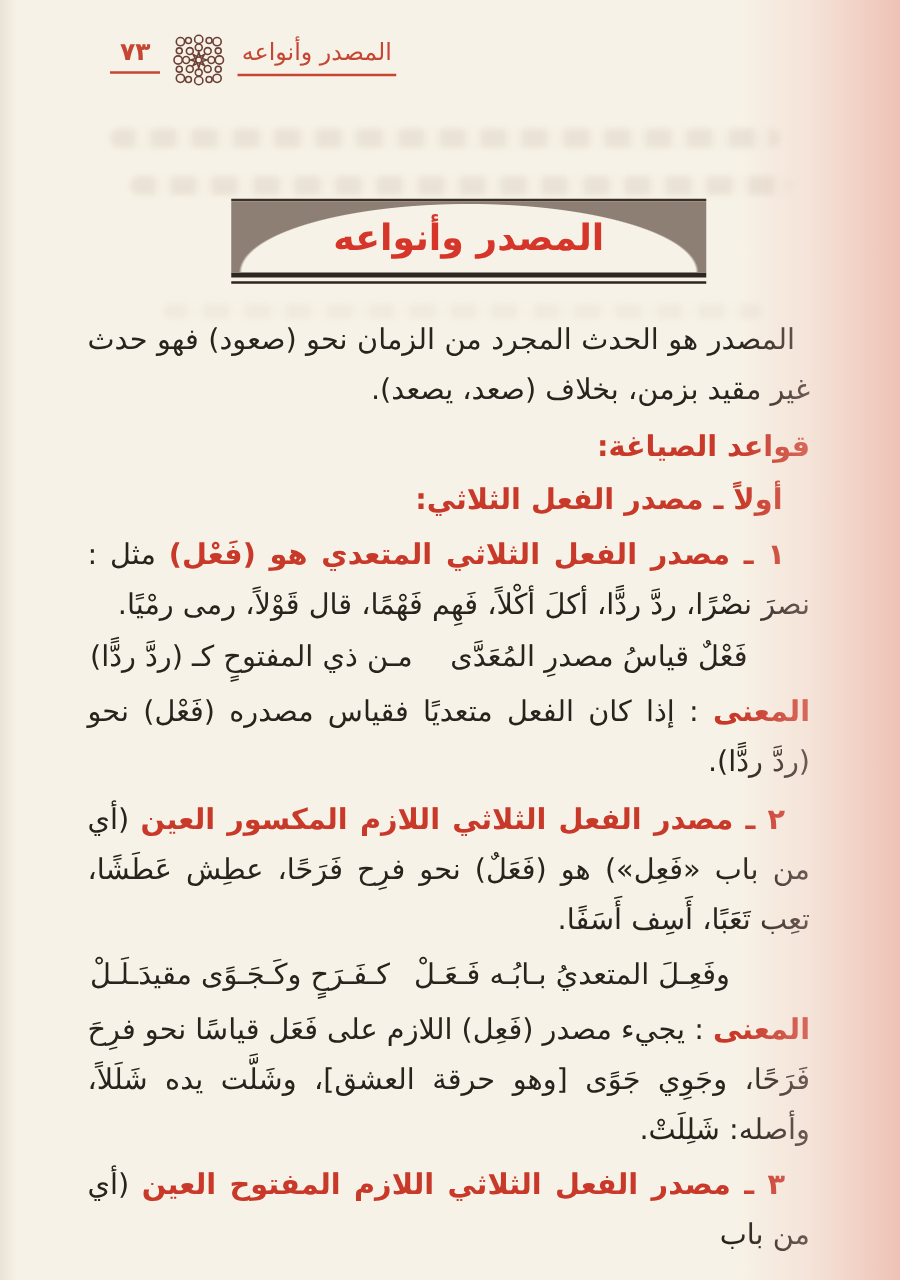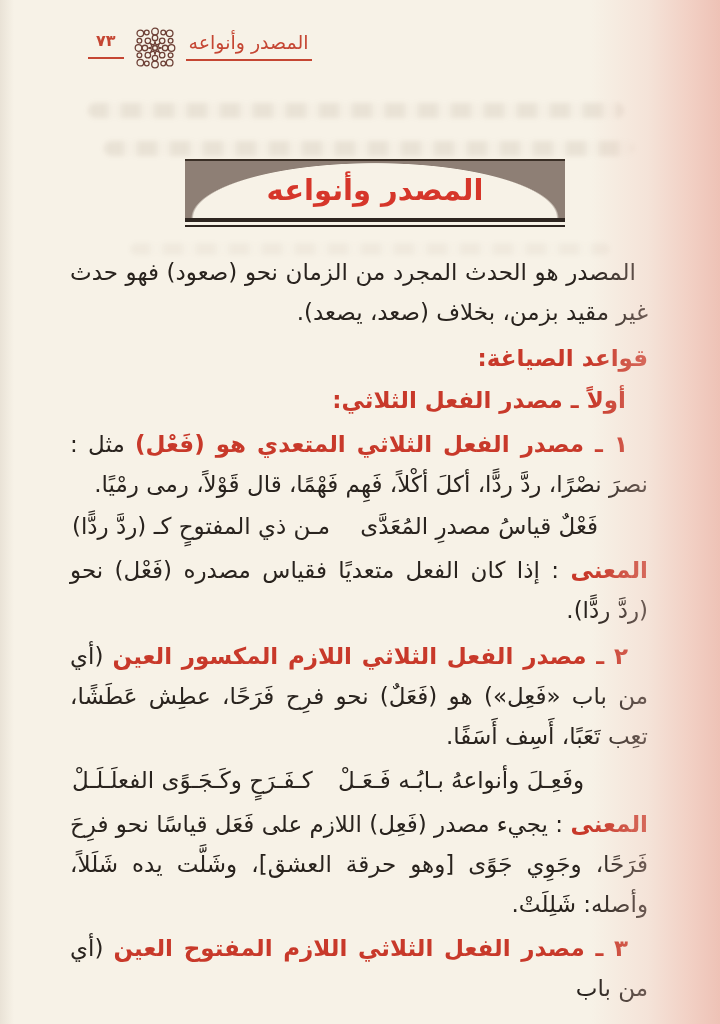--- a/index.html
+++ b/index.html
@@ -28,21 +28,21 @@
     z-index: 9; pointer-events: none;
   }
 
   
   .running-head {
     position: absolute; top: 24px; left: 88px;
     display: flex; align-items: flex-start; gap: 9px;
     color: #c54633; z-index: 2;
   }
   .running-head .page-num {
-    font-size: 16px; font-weight: bold; padding: 6px 8px 5px 8px;
+    font-size: 20px; font-weight: bold; padding: 6px 8px 5px 8px;
     border-bottom: 2px solid #c54633; line-height: 22px; text-align: right;
   }
   .running-head .orn { width: 44px; height: 46px; margin-top: 1px; }
   .running-head .head-title {
     font-size: 19px; padding: 8px 3px 6px 3px;
     border-bottom: 2px solid #c54633; line-height: 21px;
     direction: rtl;
   }
 
   
@@ -162,22 +162,22 @@
     <div class="verse verse1">
       <span>فَعْلٌ قياسُ مصدرِ المُعَدَّى</span>
       <span>مـن ذي المفتوحٍ كـ (ردَّ ردًّا)</span>
     </div>
 
     <div class="p-meaning"><span class="red">المعنى</span><span> : إذا كان الفعل متعديًا فقياس مصدره (فَعْل) نحو (ردَّ ردًّا).</span></div>
 
     <div class="p-item p-item2"><span class="red">٢ ـ مصدر الفعل الثلاثي اللازم المكسور العين</span><span> (أي من باب «فَعِل») هو (فَعَلٌ) نحو فرِح فَرَحًا، عطِش عَطَشًا، تعِب تَعَبًا، أَسِف أَسَفًا.</span></div>
 
     <div class="verse verse2">
-      <span>وفَعِـلَ وأنواعهُ بـابُـه فَـعَـلْ</span>
-      <span>كـفَـرَحٍ وكَـجَـوًى الفعلَـلَـلْ</span>
+      <span>وفَعِـلَ المتعديُ بـابُـه فَـعَـلْ</span>
+      <span>كـفَـرَحٍ وكَـجَـوًى مقيدَـلَـلْ</span>
     </div>
 
     <div class="p-meaning"><span class="red">المعنى</span><span> : يجيء مصدر (فَعِل) اللازم على فَعَل قياسًا نحو فرِحَ فَرَحًا، وجَوِي جَوًى [وهو حرقة العشق]، وشَلَّت يده شَلَلاً، وأصله: شَلِلَتْ.</span></div>
 
     <div class="p-item"><span class="red">٣ ـ مصدر الفعل الثلاثي اللازم المفتوح العين</span><span> (أي من باب</span></div>
 
   </div>
 
   <div class="edge-tint"></div>
   <div class="edge-tint-left"></div>

